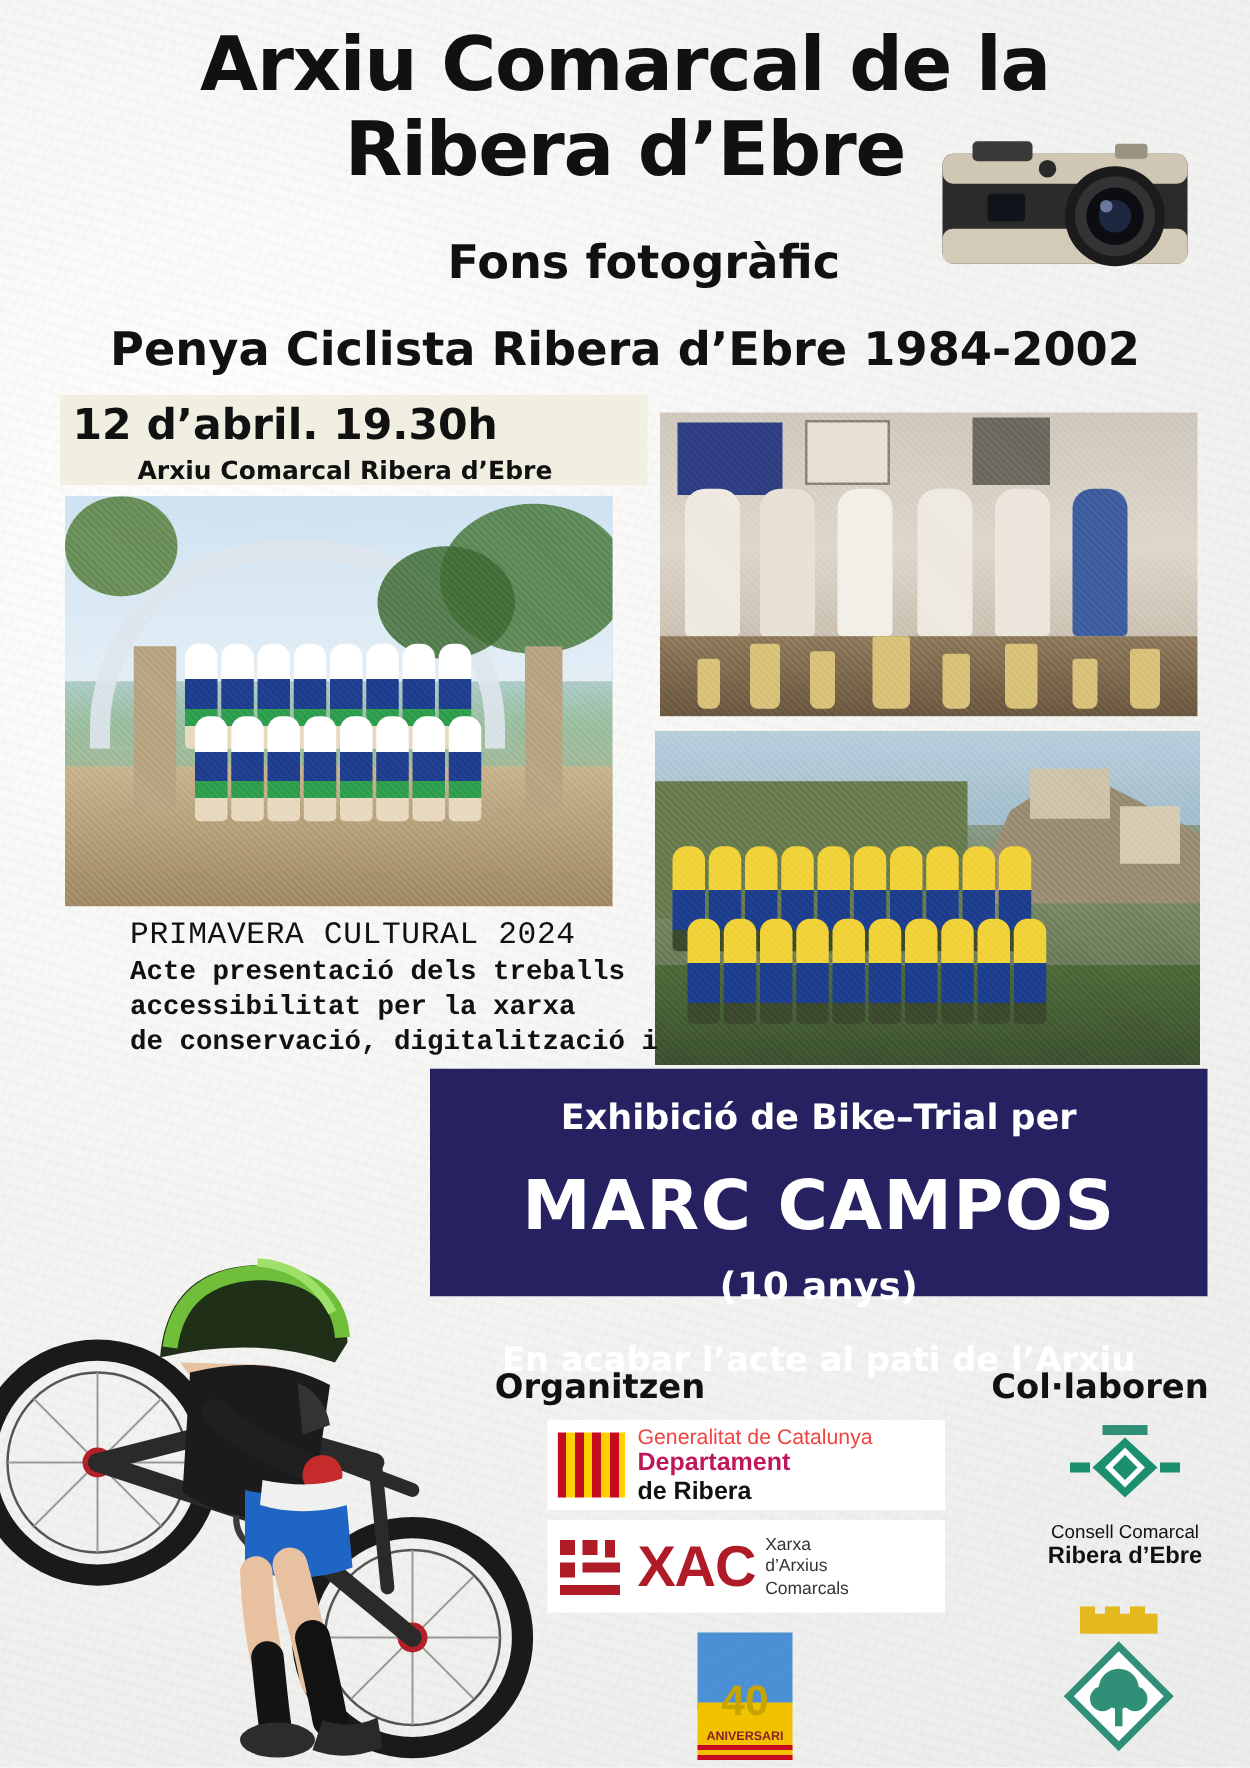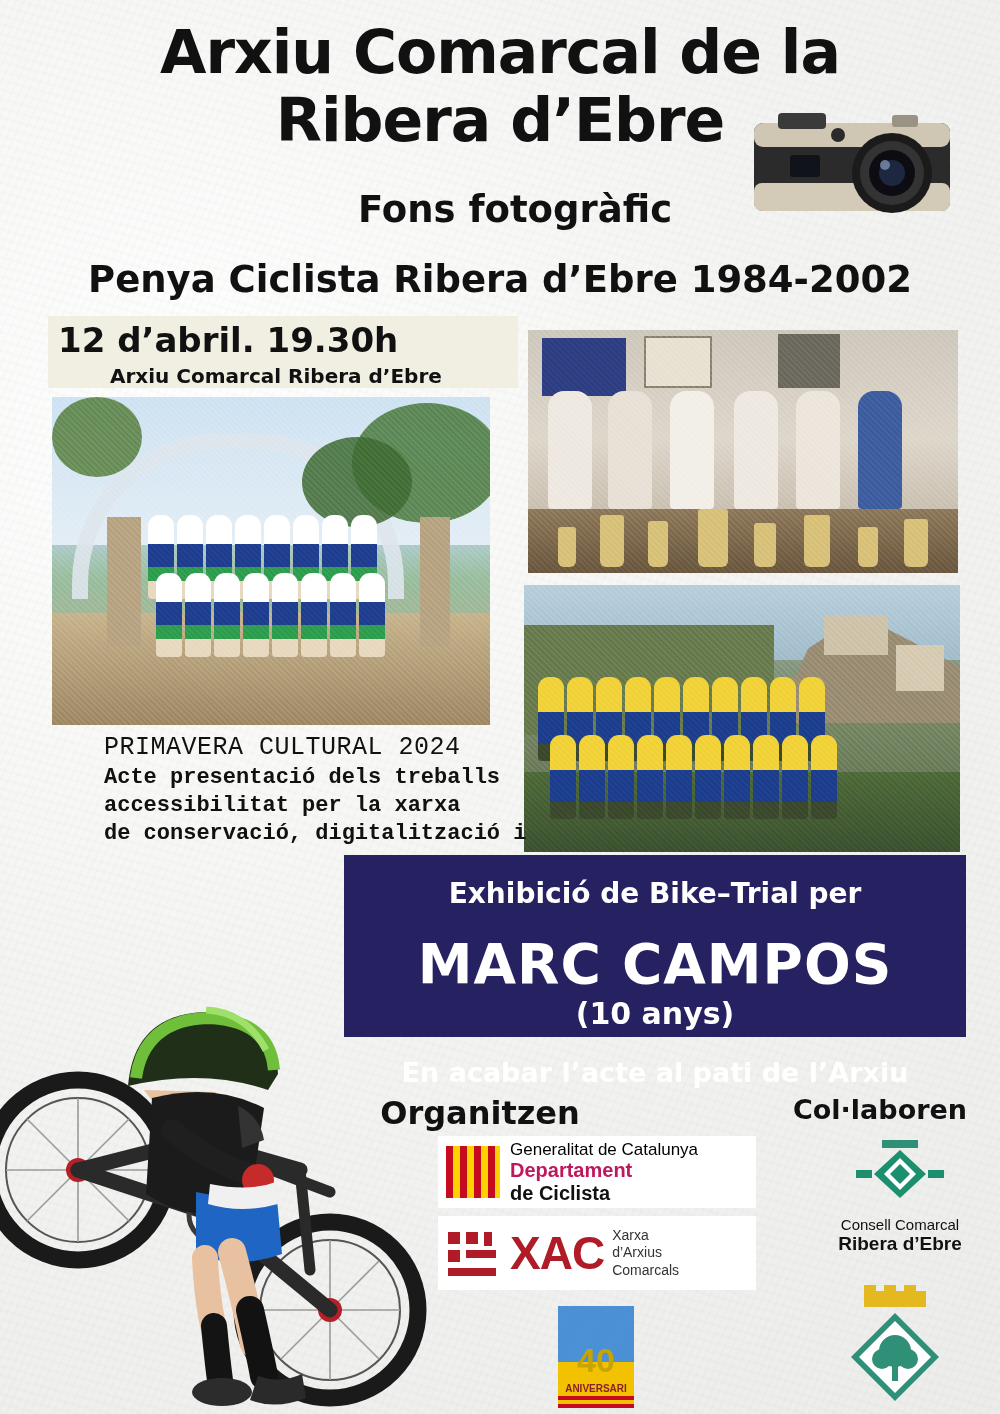--- a/index.html
+++ b/index.html
@@ -103,38 +103,38 @@
   .primavera .body{font-size:22px;font-weight:bold;line-height:1.28;}
 
   
   .panel{
     position:absolute;left:344px;top:855px;width:622px;height:182px;
     background:#262262;color:#fff;text-align:center;
     font-family:"DejaVu Sans", sans-serif;
   }
   .panel .p1{font-size:28px;font-weight:bold;margin-top:22px;}
   .panel .p2{font-size:55px;font-weight:bold;letter-spacing:1px;margin-top:22px;}
-  .panel .p3{font-size:30px;font-weight:bold;margin-top:0;}
+  .panel .p3{font-size:30px;font-weight:bold;margin-top:16px;}
   .panel .p4{font-size:27px;font-weight:bold;margin-top:26px;}
 
   
   .bike-boy{position:absolute;left:0px;top:840px;width:430px;height:574px;}
 
   
   .organitzen{position:absolute;left:330px;top:1094px;width:300px;text-align:center;
-    font-size:32px;font-weight:bold;font-family:"DejaVu Sans", sans-serif;}
+    font-size:27px;font-weight:bold;font-family:"DejaVu Sans", sans-serif;}
   .collaboren{position:absolute;left:760px;top:1094px;width:240px;text-align:center;
     font-size:27px;font-weight:bold;font-family:"DejaVu Sans", sans-serif;}
 
   .logo-gencat{position:absolute;left:438px;top:1136px;width:318px;height:72px;background:#fff;
     display:flex;align-items:center;}
   .logo-gencat .bars{width:54px;height:52px;margin-left:8px;
     background:repeating-linear-gradient(90deg,#c60b1e 0 7px,#ffd100 7px 14px);}
   .logo-gencat .txt{margin-left:10px;font-family:"Liberation Sans", sans-serif;line-height:1.12;}
-  .logo-gencat .t1{font-size:17px;color:#000000;}
+  .logo-gencat .t1{font-size:17px;color:#ef4444;}
   .logo-gencat .t2{font-size:20px;font-weight:bold;color:#be185d;}
   .logo-gencat .t3{font-size:20px;font-weight:bold;color:#111;}
 
   .logo-xac{position:absolute;left:438px;top:1216px;width:318px;height:74px;background:#fff;
     display:flex;align-items:center;}
   .logo-xac .mark{width:62px;height:54px;margin-left:6px;position:relative;}
   .logo-xac .xac-text{font-size:46px;font-weight:bold;color:#b01b28;
     font-family:"Liberation Sans", sans-serif;margin-left:4px;letter-spacing:-1px;}
   .logo-xac .side{margin-left:8px;font-size:14px;color:#333;line-height:1.25;}
 
@@ -362,21 +362,21 @@
   </div>
 
   <div class="organitzen">Organitzen</div>
   <div class="collaboren">Col·laboren</div>
 
   <div class="logo-gencat">
     <div class="bars"></div>
     <div class="txt">
       <div class="t1">Generalitat de Catalunya</div>
       <div class="t2">Departament</div>
-      <div class="t3">de Ciclista</div>
+      <div class="t3">de Ribera</div>
     </div>
   </div>
 
   <div class="logo-xac">
     <div class="mark">
       <svg viewBox="0 0 62 54" width="62" height="54">
         <g fill="#b01b28">
           <rect x="4" y="6" width="12" height="12"></rect>
           <rect x="22" y="6" width="12" height="12"></rect>
           <rect x="4" y="24" width="12" height="12"></rect>

